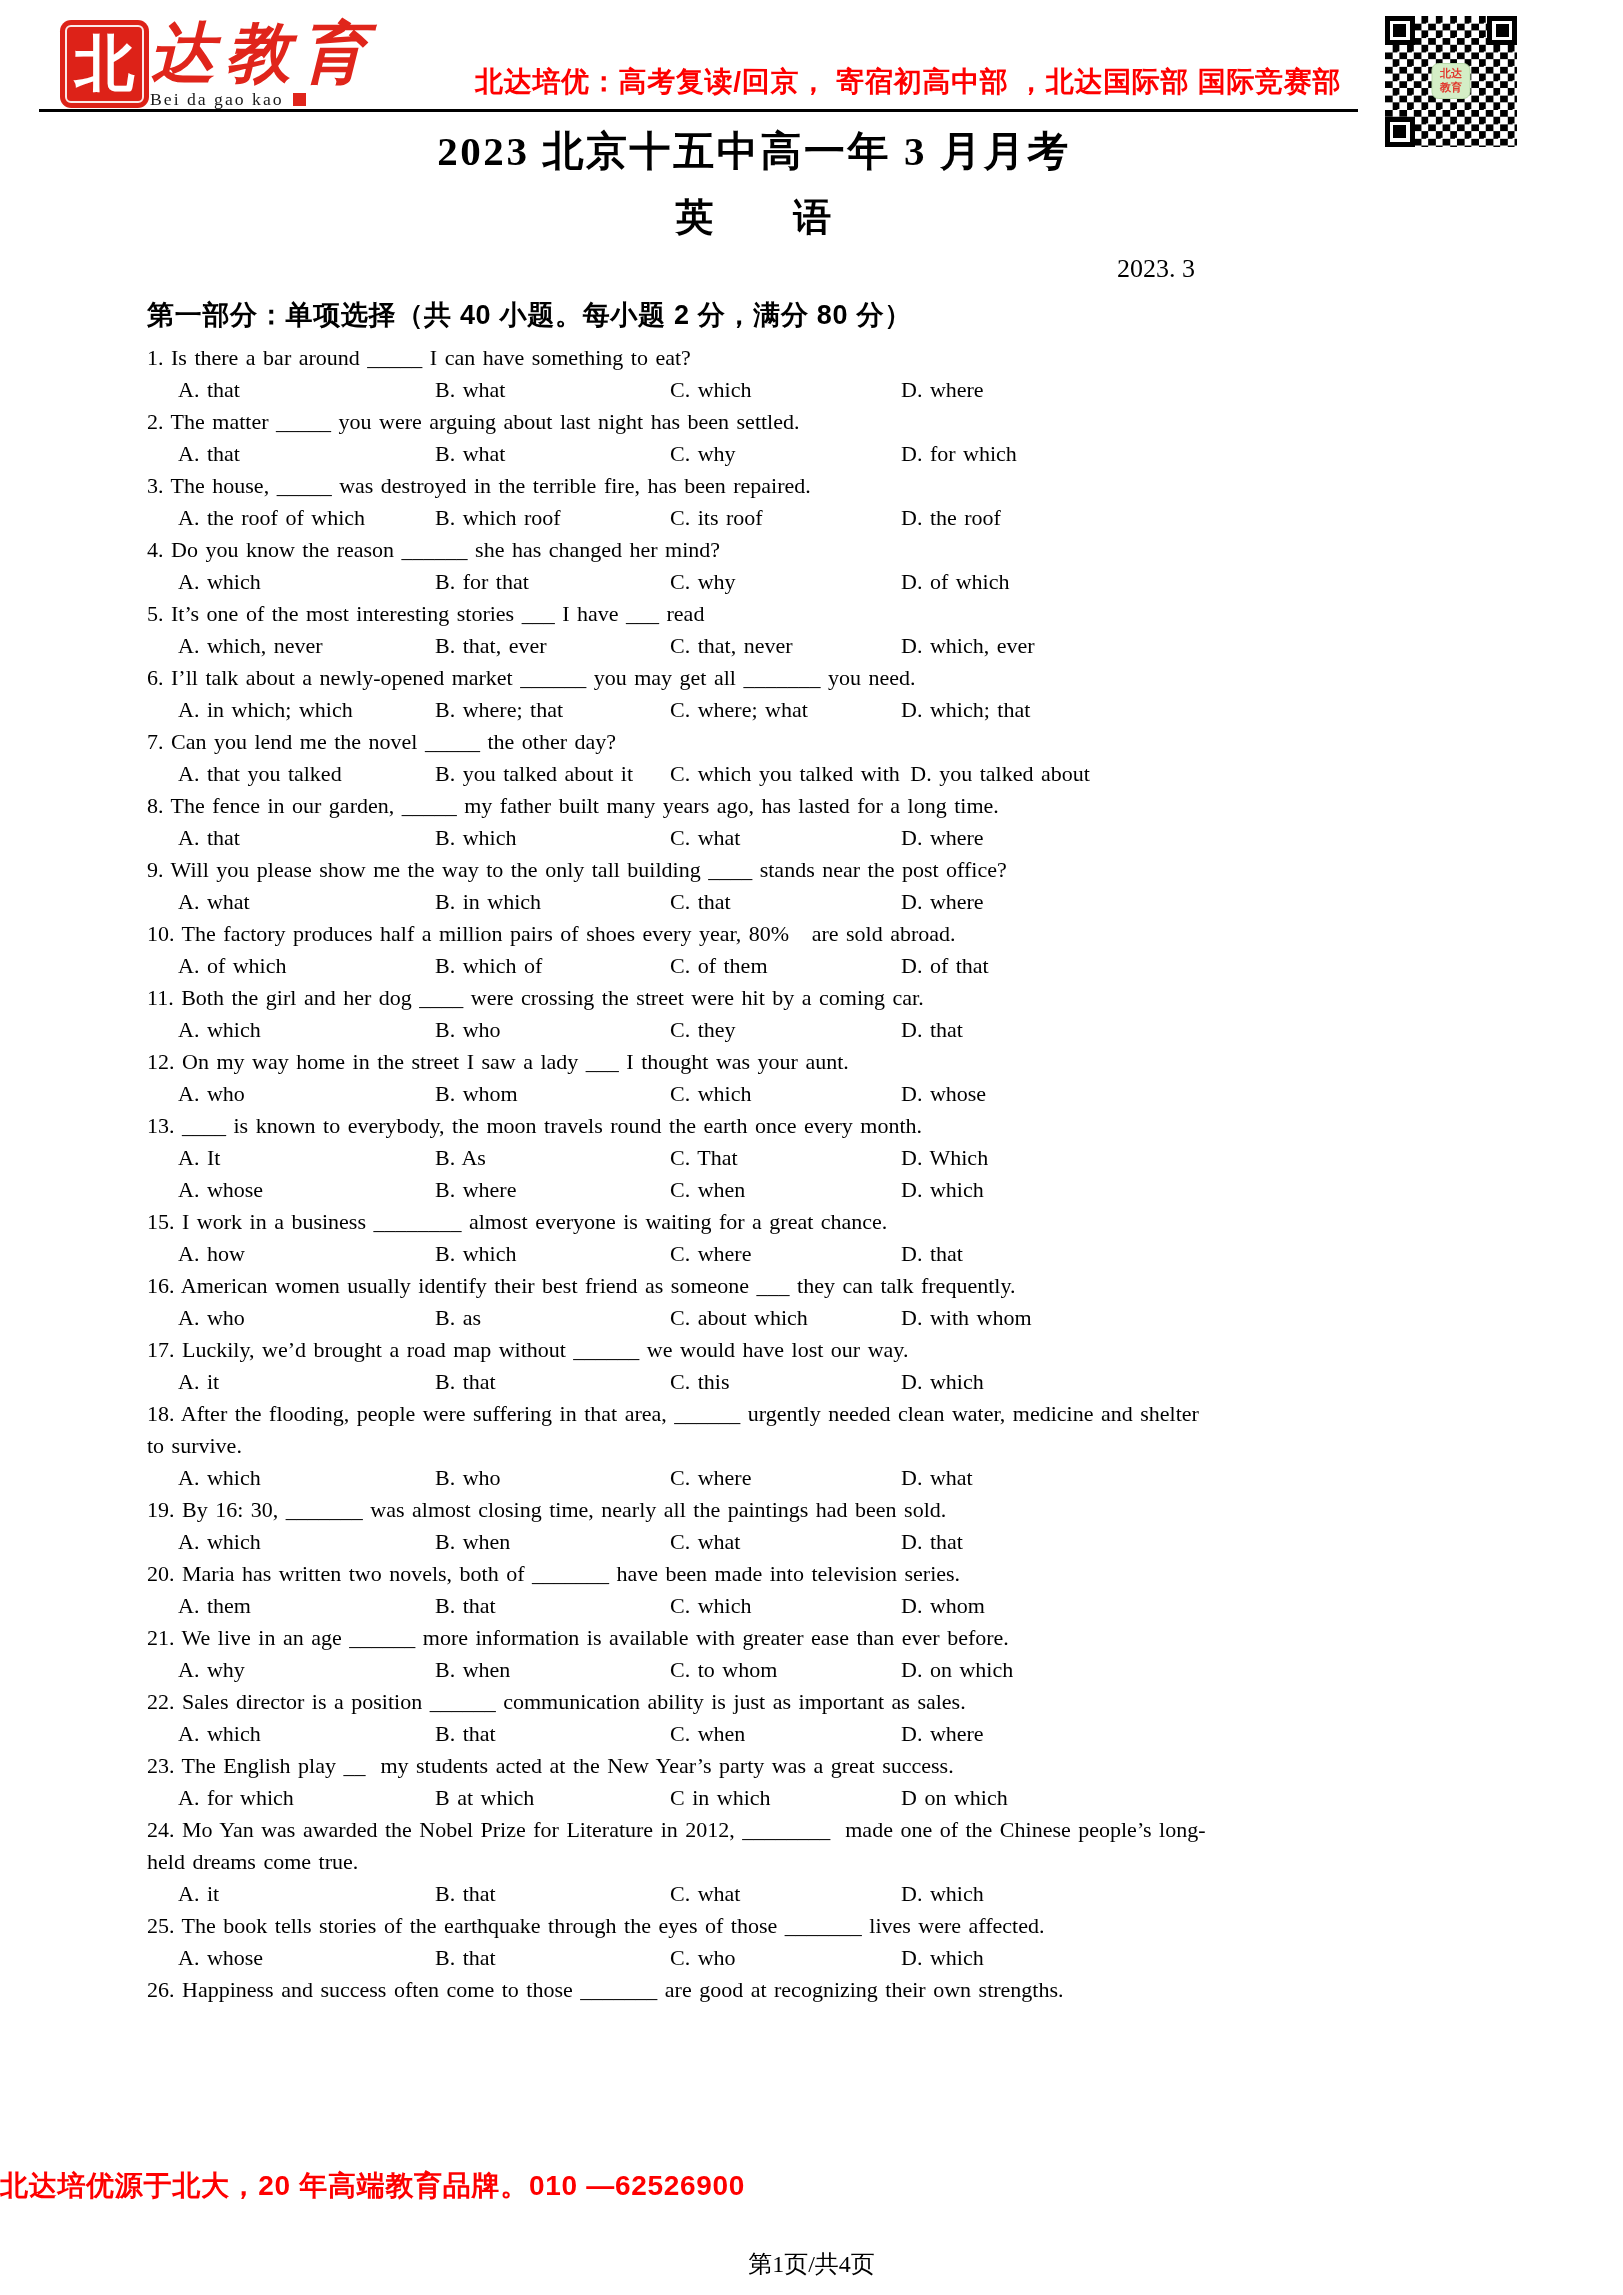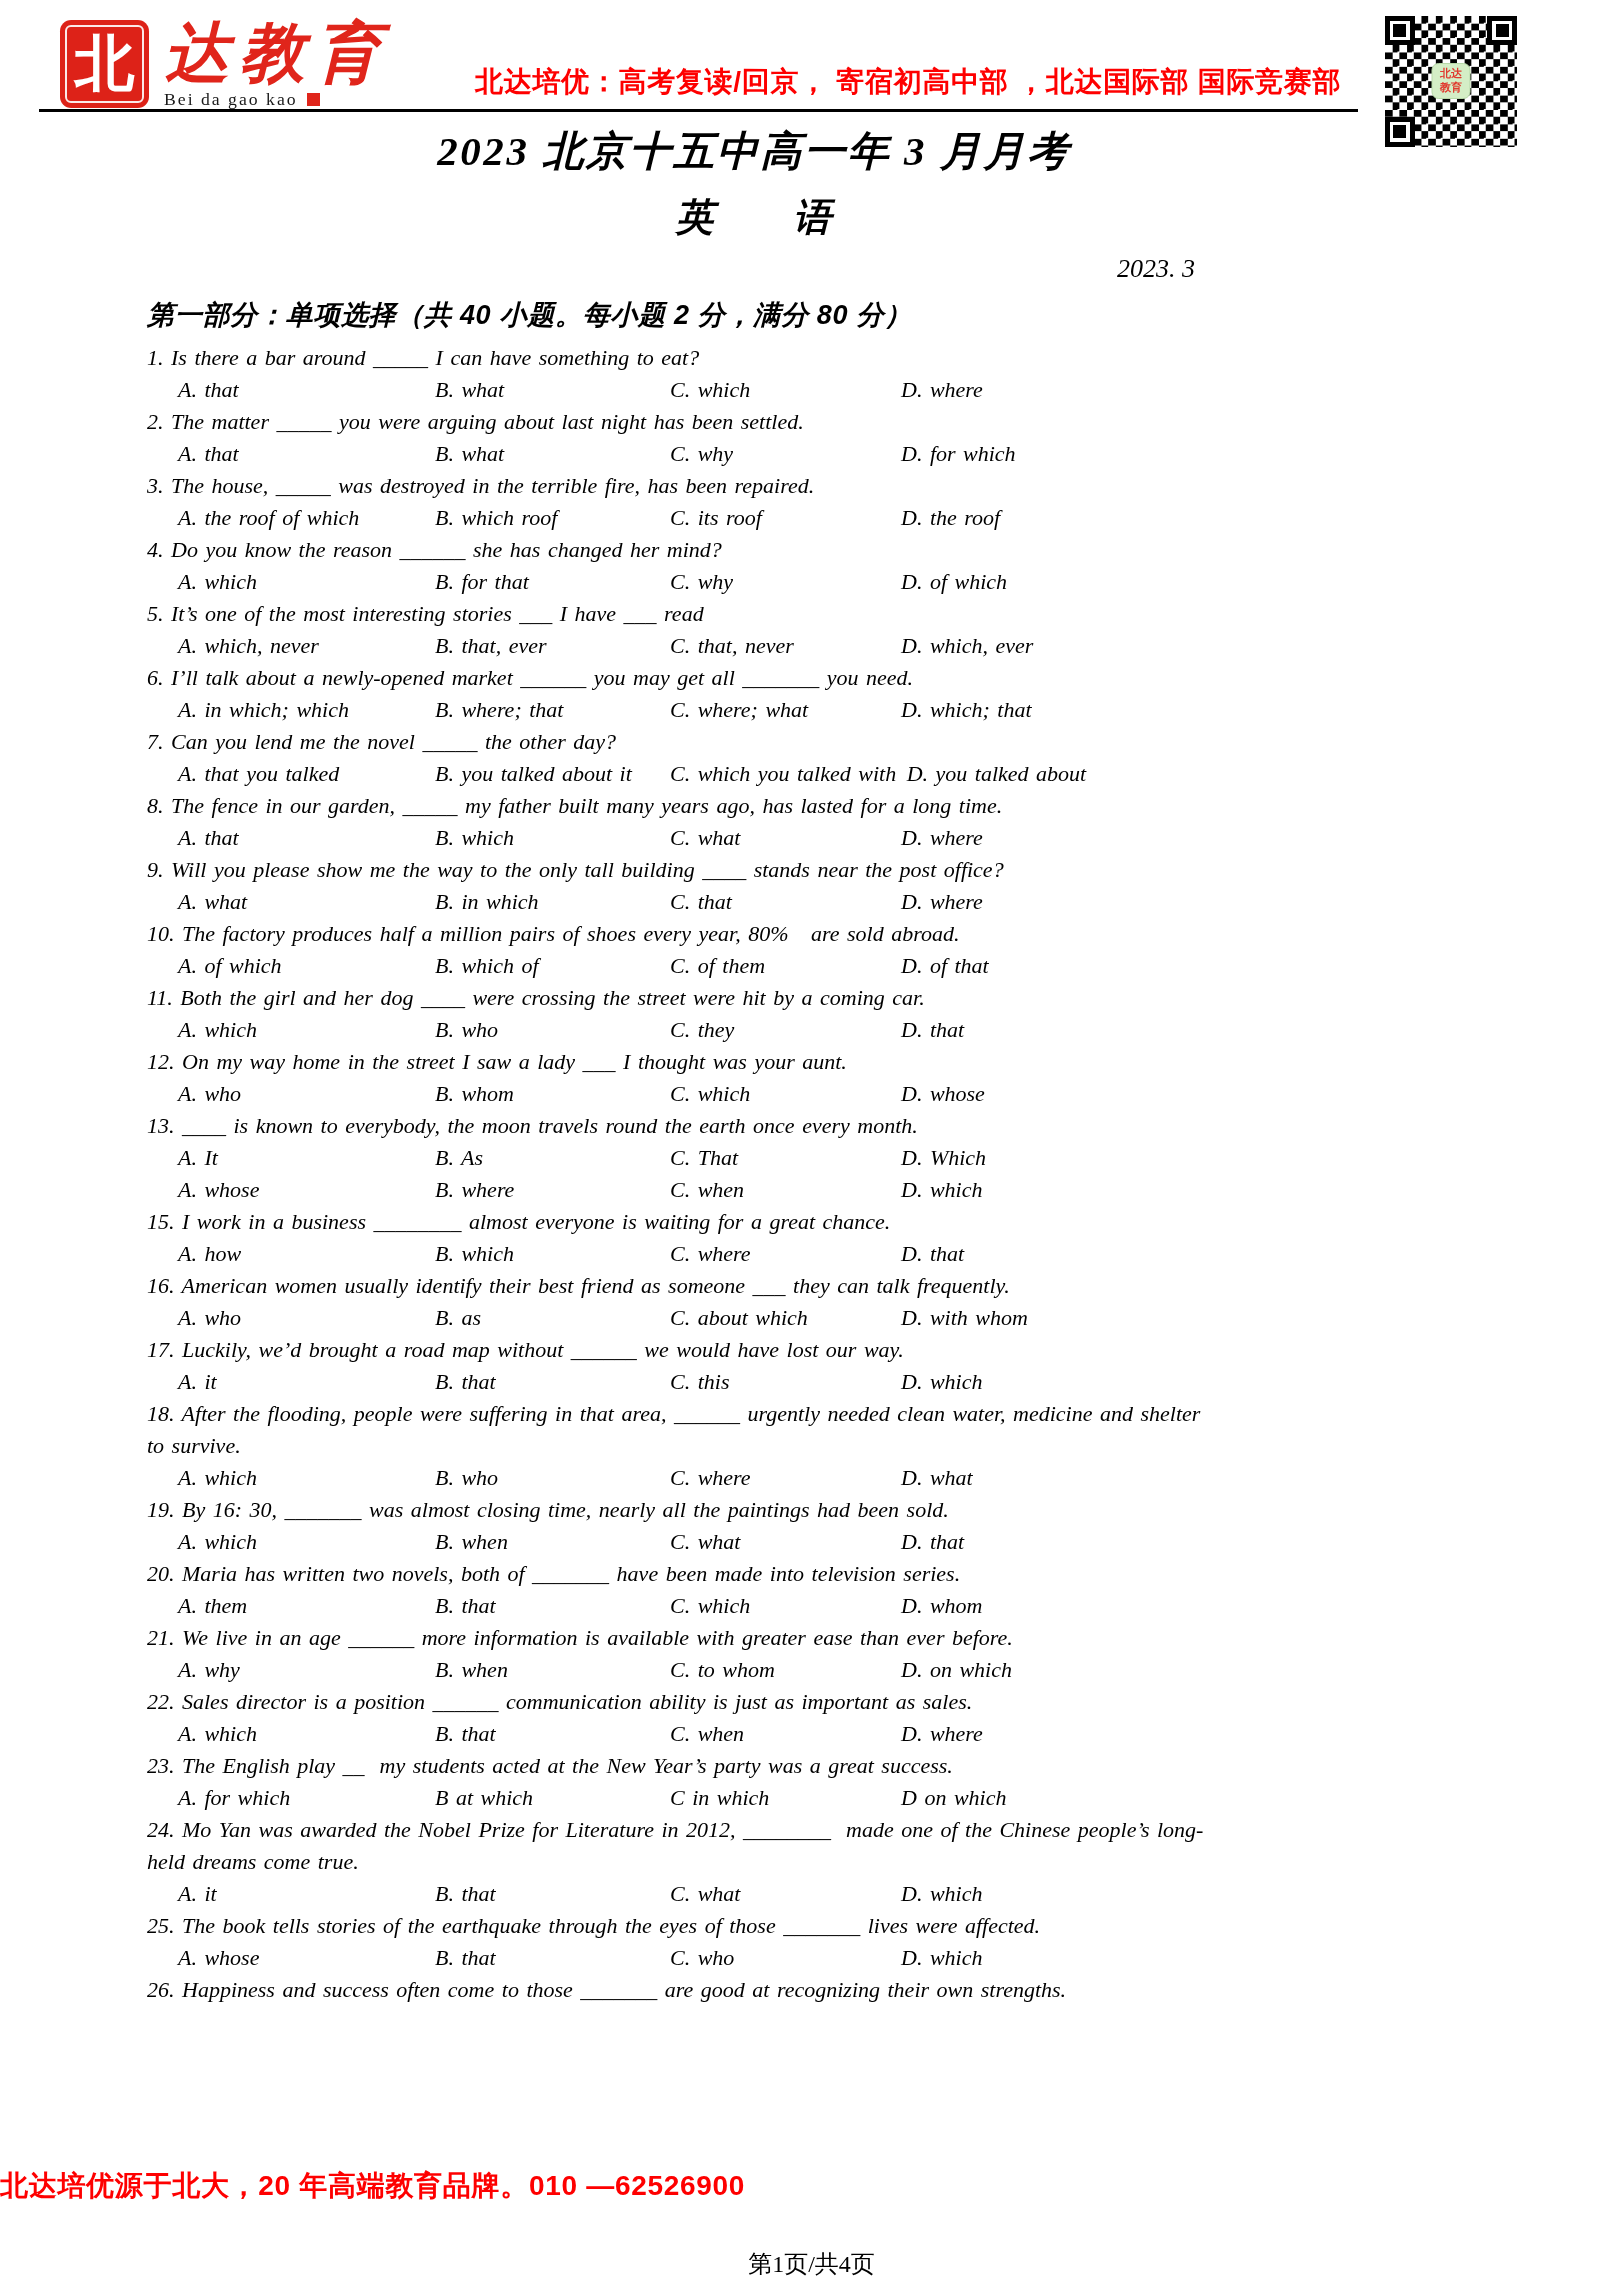--- a/index.html
+++ b/index.html
@@ -10,21 +10,21 @@
   }
   
   .logo { position:absolute; left:62px; top:22px; display:flex; align-items:flex-start; }
   .seal {
     width:85px; height:84px; background:#dd2218; border-radius:9.2px;
     display:flex; align-items:center; justify-content:center; position:relative;
     box-shadow:0 0 0 2px #dd2218;
   }
   .seal::after { content:""; position:absolute; inset:3.3px; border:2px solid rgba(255,255,255,.9); border-radius:5.9px; }
   .seal-char { color:#fff; font-size:60px; font-weight:bold; font-family:"Liberation Serif",serif; }
-  .logo-text { margin-left:17px; }
+  .logo-text { margin-left:3px; }
   .brand-script {
     color:#e0251b; font-size:65px; line-height:63px; font-weight:bold; font-style:italic;
     letter-spacing:10.5px; font-family:"Liberation Serif",serif; white-space:nowrap;
   }
   .brand-pinyin { margin-top:3.9px; font-size:17.7px; color:#1a1a1a; letter-spacing:2px; display:flex; align-items:center; }
   .red-square { display:inline-block; width:13px; height:13px; background:#e0251b; margin-left:9.2px; }
   .slogan {
     position:absolute; left:475px; top:63px; font-size:28px; font-weight:bold; color:#fe0000;
     font-family:"Liberation Sans","DejaVu Sans",sans-serif; white-space:nowrap; letter-spacing:0.7px;
   }
@@ -37,21 +37,21 @@
   .finder::after { content:""; position:absolute; inset:3.3px; background:#000; }
   .finder.tl { left:0; top:0; } .finder.tr { right:0; top:0; } .finder.bl { left:0; bottom:0; }
   .qr-label {
     position:absolute; left:50%; top:50%; transform:translate(-50%,-50%);
     width:37px; height:34px; background:#d4eec6; border-radius:7px; border:0.7px solid #b7d8a8;
     display:flex; flex-direction:column; align-items:center; justify-content:center;
     color:#e03a2f; font-weight:bold; font-size:11px; line-height:1.25;
     font-family:"Liberation Sans","DejaVu Sans",sans-serif;
   }
   
-  .main { position:absolute; left:0; top:128px; width:1508px;font-style:italic; }
+  .main { position:absolute; left:0; top:128px; width:1508px; }
   .exam-title { margin:0; text-align:center; font-size:41px; font-weight:bold; letter-spacing:2.6px; line-height:1.15; }
   .exam-subject { margin:17px 0 0 0; text-align:center; font-size:38px; font-weight:bold; white-space:pre; letter-spacing:1.3px; }
   .exam-date { margin-top:10.5px; text-align:right; padding-right:313px; font-size:26px; }
   .section-header {
     margin:13px 0 0 147px; font-size:27px; font-weight:bold;
     font-family:"Liberation Sans","DejaVu Sans",sans-serif; letter-spacing:0.7px;
   }
   
   .questions { margin:9.2px 0 0 147px; width:1461px; font-size:22px; line-height:32px; word-spacing:2px; }
   .q-text { white-space:pre-wrap; }

